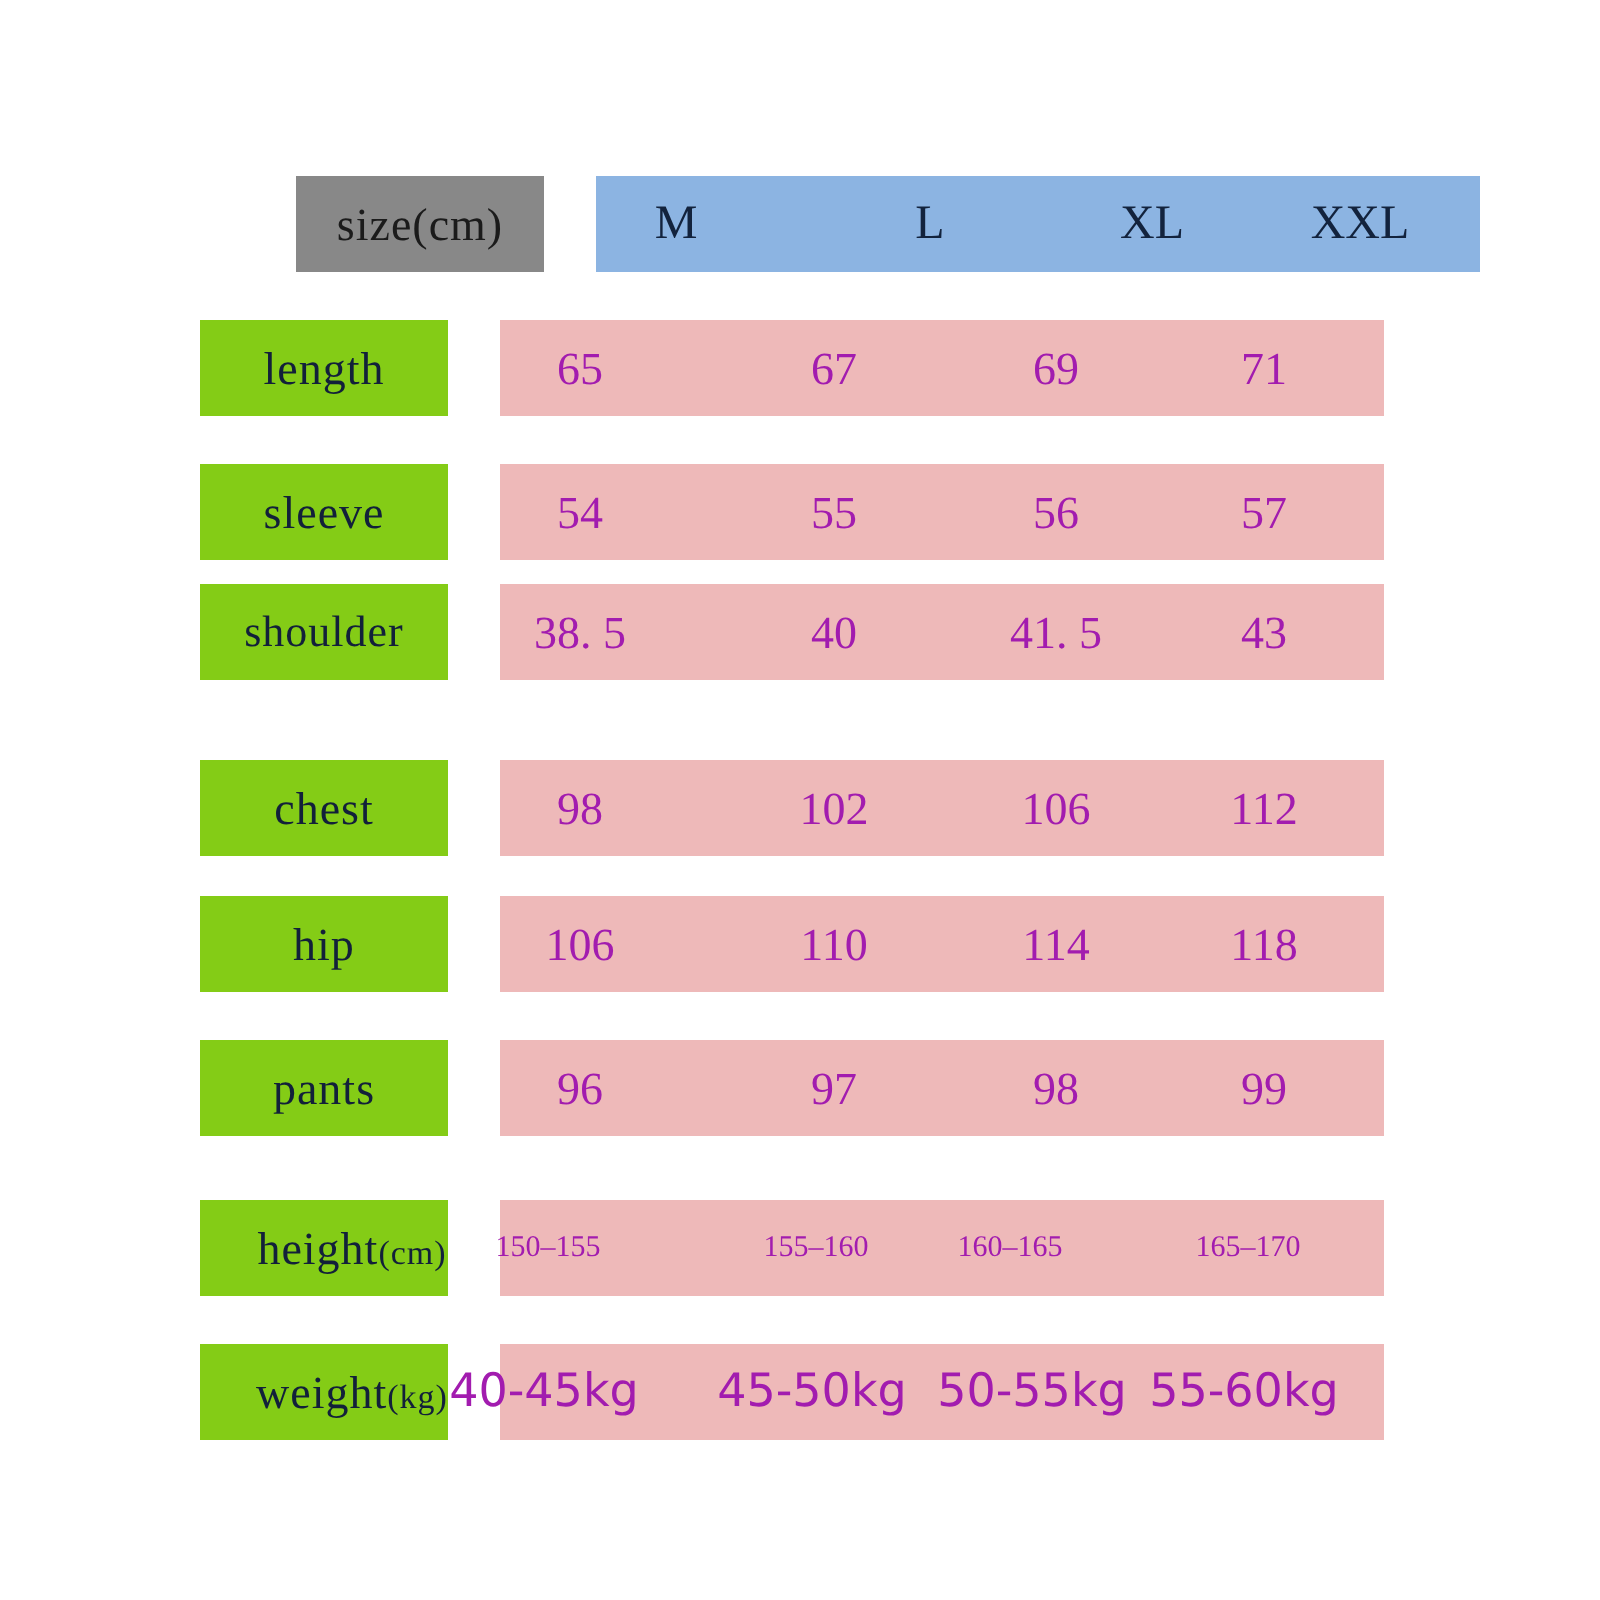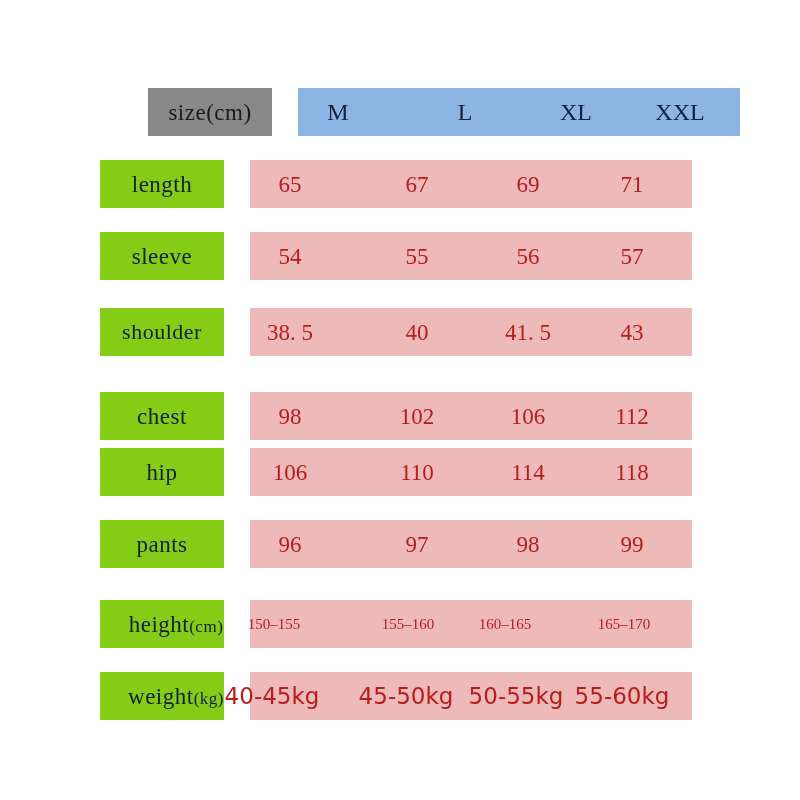--- a/index.html
+++ b/index.html
@@ -81,21 +81,21 @@
 
   
   .cell {
     position: absolute;
     top: 0;
     height: 48px;
     display: flex;
     align-items: center;
     justify-content: center;
     font-size: 23px;
-    color: #b91c1c;
+    color: #a21caf;
     white-space: nowrap;
     line-height: 1;
   }
   .data-bar.header .cell {
     color: #13233d;
     font-size: 24px;
   }
 
   
   .c0 { left: -60px;  width: 200px; }   
@@ -159,33 +159,33 @@
       <span class="label-text">sleeve</span>
     </div>
     <div class="data-bar">
       <div class="cell c0">54</div>
       <div class="cell c1">55</div>
       <div class="cell c2">56</div>
       <div class="cell c3">57</div>
     </div>
   </div>
 
-  <div class="row" style="top:308px;">
+  <div class="row" style="top:292px;">
     <div class="label-cell">
       <span class="label-text" style="font-size:22px;">shoulder</span>
     </div>
     <div class="data-bar">
       <div class="cell c0">38. 5</div>
       <div class="cell c1">40</div>
       <div class="cell c2">41. 5</div>
       <div class="cell c3">43</div>
     </div>
   </div>
 
-  <div class="row" style="top:392px;">
+  <div class="row" style="top:380px;">
     <div class="label-cell">
       <span class="label-text">chest</span>
     </div>
     <div class="data-bar">
       <div class="cell c0">98</div>
       <div class="cell c1">102</div>
       <div class="cell c2">106</div>
       <div class="cell c3">112</div>
     </div>
   </div>

